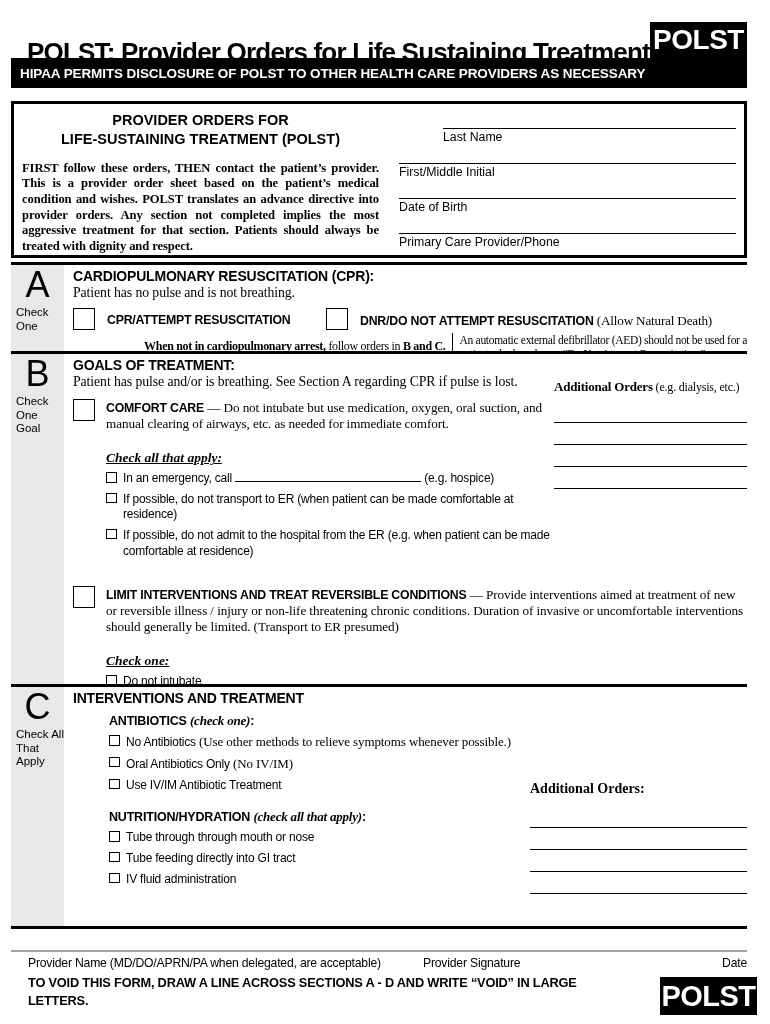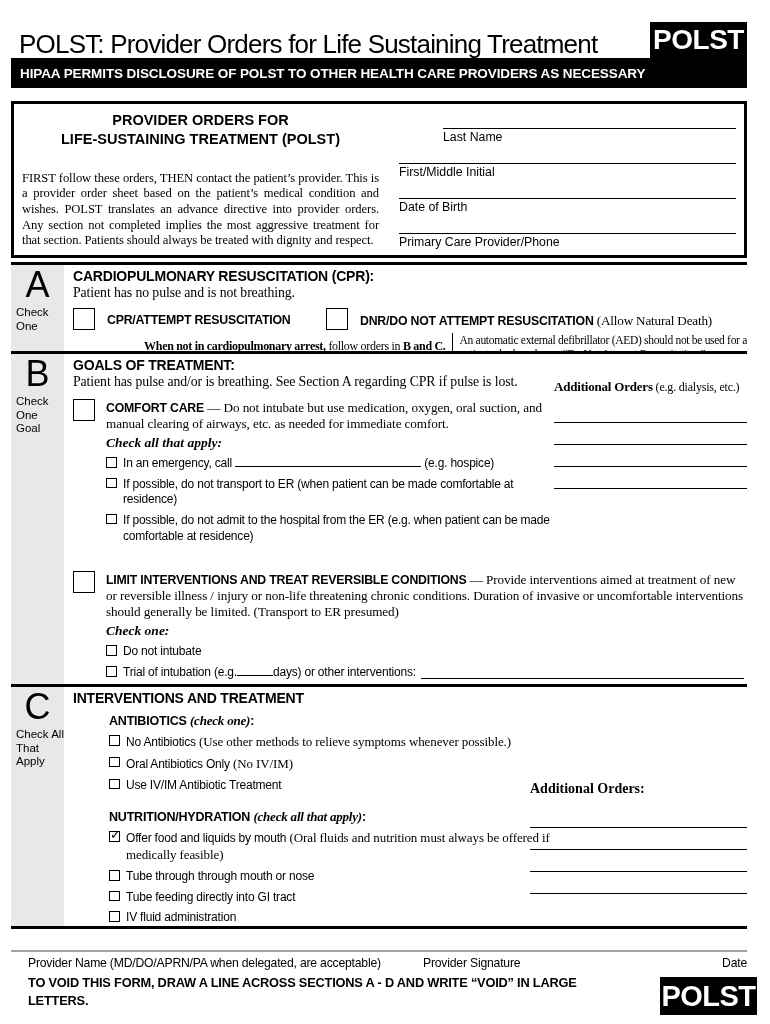--- a/index.html
+++ b/index.html
@@ -4,38 +4,38 @@
 <style>
   * { box-sizing: border-box; }
   html,body { margin:0; padding:0; background:#fff; }
   .page {
     position:relative; width:770px; height:1024px; background:#fff; color:#000;
     font-family:"Liberation Sans", sans-serif; overflow:hidden;
     padding:0 23px 0 11px;
   }
   
   .title-row { position:relative; padding-top:21px; height:57px; }
-  .main-title { margin:8px; font-size:26px; font-weight:normal; letter-spacing:-0.8px; line-height:1.2; white-space:nowrap; }
+  .main-title { margin:16px; font-size:26px; font-weight:bold; letter-spacing:-0.8px; line-height:1.2; white-space:nowrap; }
   .logo-box-top {
     position:absolute; top:22px; right:0; width:97px; height:36px; background:#000; color:#fff;
     display:flex; align-items:center; justify-content:center;
     font-size:28px; font-weight:bold; letter-spacing:-0.5px;
   }
   .hipaa-bar {
     margin-top:1px; background:#000; color:#fff; height:30px;
     display:flex; align-items:center; padding-left:9px;
     font-size:13.5px; font-weight:bold; letter-spacing:-0.1px;
   }
   
   .info-box { margin-top:13px; border:3px solid #000; display:flex; height:157px; overflow:hidden; }
   .info-left { width:375px; padding:7px 10px 0 8px; }
   .info-heading { text-align:center; font-weight:bold; font-size:14.5px; line-height:1.3; }
   .info-para {
     font-family:"Liberation Serif", serif; font-size:12.6px; line-height:1.24;
-    text-align:justify; margin-top:22px; letter-spacing:-0.1px;
+    text-align:justify; margin-top:12px; letter-spacing:-0.1px;font-weight:bold;
   }
   .info-right { flex:1; padding:0 8px 0 10px; }
   .field { border-top:1.6px solid #000; padding-top:1px; font-size:12.3px; cursor:text; }
   .field-first { margin-top:24px;margin-left:44px; }
   .field + .field { margin-top:19px; }
   
   .sections { margin-top:4px; border-bottom:3px solid #000; }
   .section { display:flex; border-top:3px solid #000; }
   .side { width:53px; background:#e8e8e8; flex-shrink:0; padding-top:1px; }
   .letter { font-size:36px; line-height:1.05; text-align:center; font-weight:normal; }
@@ -69,21 +69,21 @@
   .b-orders { position:absolute; top:25px; right:0; width:193px; }
   .b-orders-head { font-family:"Liberation Serif", serif; font-size:12px; letter-spacing:-0.2px; white-space:nowrap; }
   .b-orders-head b { font-size:13px; }
   .oline { border-bottom:1.5px solid #000; height:22px; cursor:text; }
   .oline-first { margin-top:12px; height:16px; }
   .opt-block { display:flex; margin-top:9px; }
   .opt-body { margin-left:11px; margin-top:1px; }
   .opt-head-bold { font-weight:bold; font-size:12.3px; letter-spacing:-0.2px; }
   .opt-desc { font-family:"Liberation Serif", serif; font-size:13.2px; line-height:1.22; letter-spacing:-0.1px; }
   .comfort-body { max-width:452px; }
-  .check-lbl { font-family:"Liberation Serif", serif; font-style:italic; font-weight:bold; font-size:13.5px; margin-top:3px; }
+  .check-lbl { font-family:"Liberation Serif", serif; font-style:italic; font-weight:bold; font-size:13.5px; margin-top:18px;text-decoration:underline; }
   .blank-inline { display:inline-block; width:186px; border-bottom:1.2px solid #000; height:11px; cursor:text; }
   .blank-small { display:inline-block; width:36px; border-bottom:1.2px solid #000; height:11px; cursor:text; }
   .limit-block { margin-top:27px; }
   .limit-body { max-width:640px; padding-right:2px; }
   .row-fill { display:flex; align-items:flex-end; }
   .fill-line { flex:1; border-bottom:1.2px solid #000; margin-left:5px; margin-bottom:2px; cursor:text; }
   
   .sec-c .content { height:239px; }
   .c-orders { position:absolute; top:94px; right:0; width:217px; }
   .c-orders-head { font-family:"Liberation Serif", serif; font-weight:bold; font-size:14px; }
@@ -270,24 +270,20 @@
           <div class="sub">
             <span class="sq"></span>
             <span>Use IV/IM Antibiotic Treatment</span>
           </div>
         </div>
 
         <div class="c-group nutrition-group">
           <div class="c-group-head">
             <span>NUTRITION/HYDRATION </span><span class="ital">(check all that apply)</span><span>:</span>
           </div>
-          <div class="sub" style="max-width:445px">
-            <span class="sq checked"></span>
-            <span>Offer food and liquids by mouth </span><span class="serif">(Oral fluids and nutrition must always be offered if medically feasible)</span>
-          </div>
           <div class="sub">
             <span class="sq"></span>
             <span>Tube through through mouth or nose</span>
           </div>
           <div class="sub">
             <span class="sq"></span>
             <span>Tube feeding directly into GI tract</span>
           </div>
           <div class="sub">
             <span class="sq"></span>

